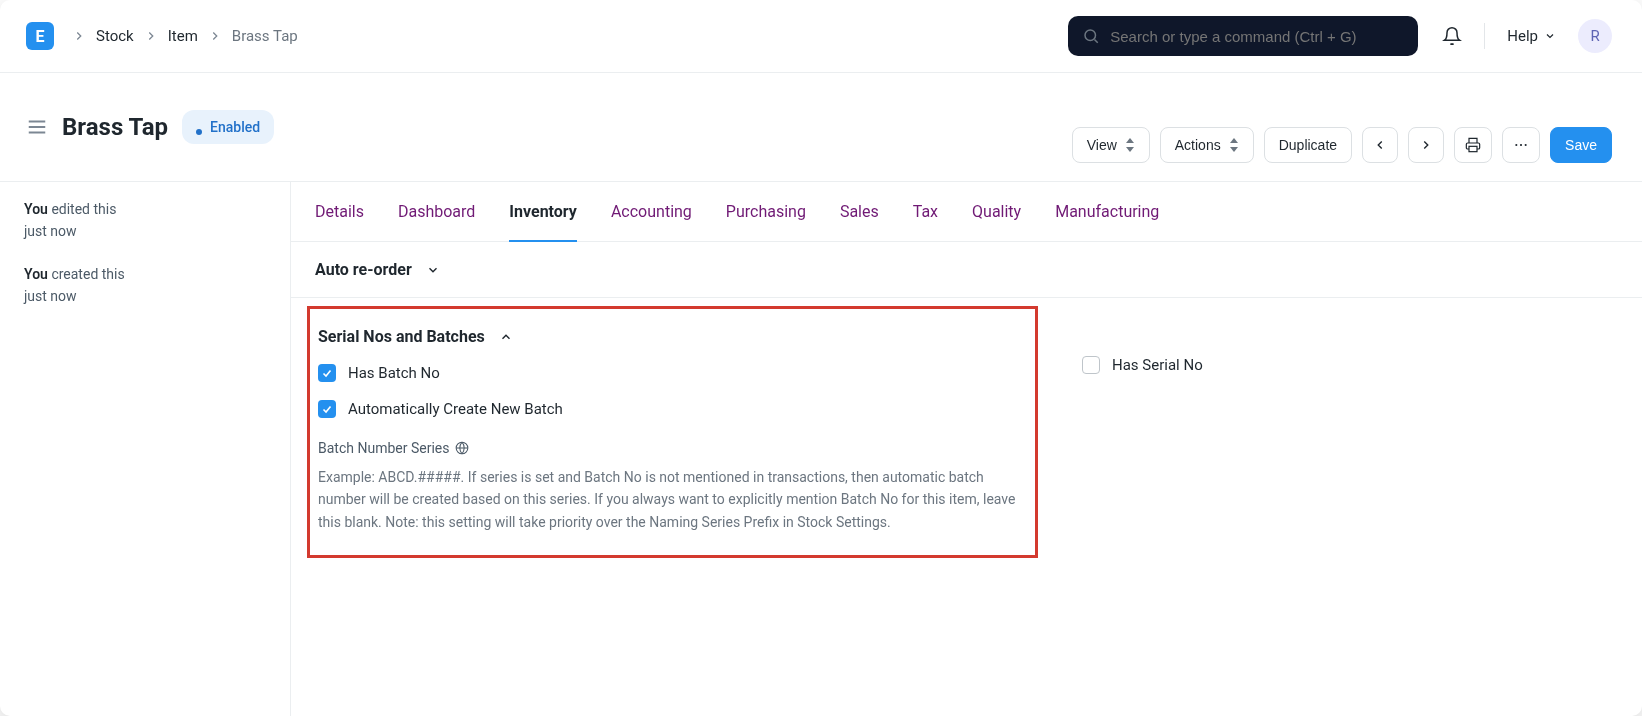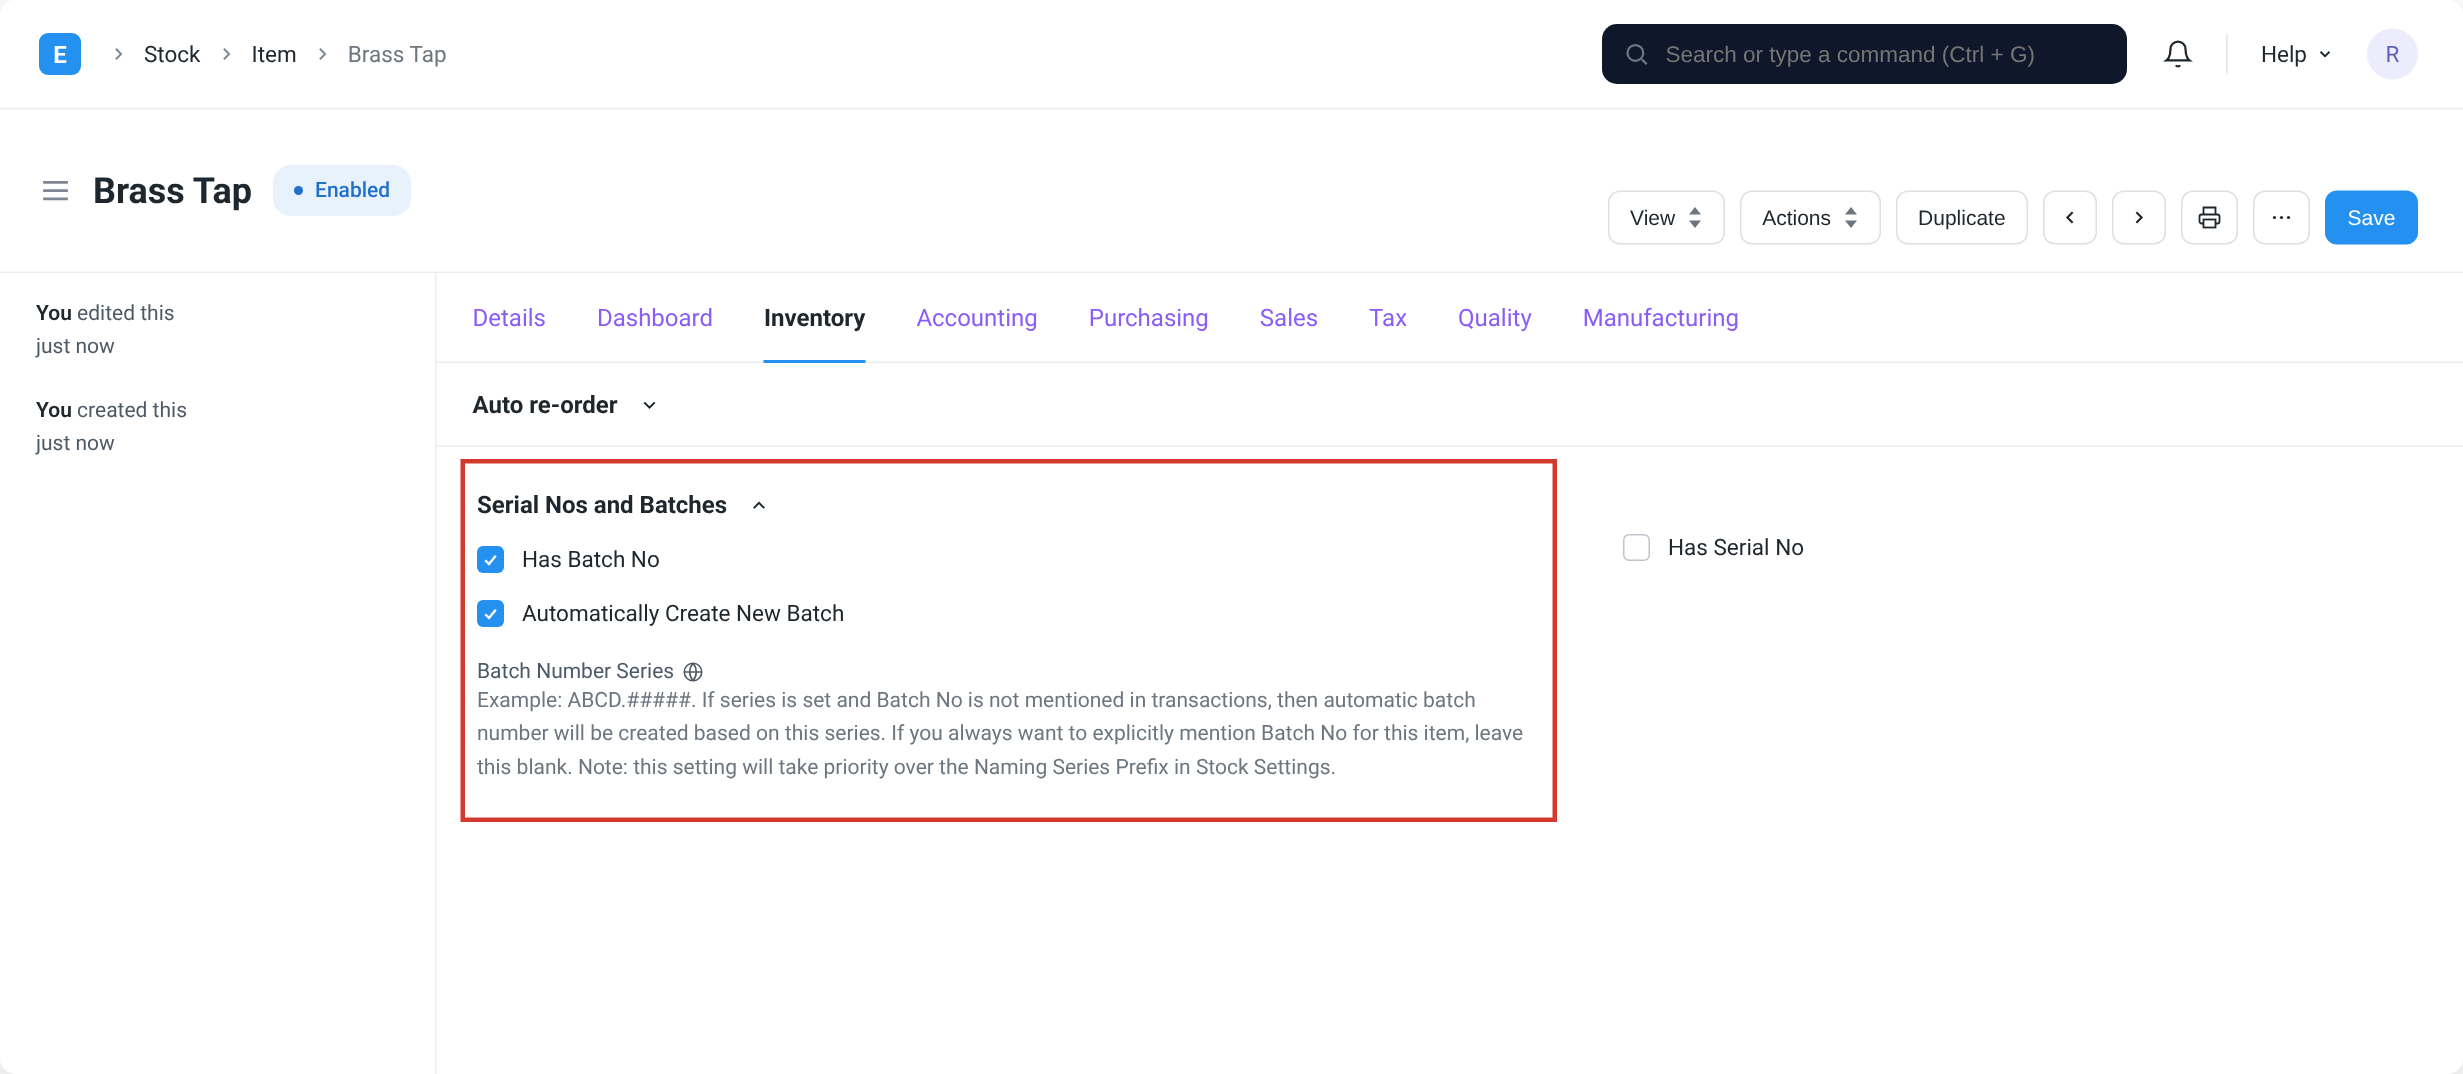--- a/index.html
+++ b/index.html
@@ -65,21 +65,21 @@
   
   .page-header {
     display:flex; align-items:center;
     padding: 18px 30px 18px 26px;
     border-bottom: 1px solid #EBEEF0;
     gap: 14px;
   }
   .hamburger { color:#7C8793; display:flex; cursor:pointer; }
   .page-title { font-size:24px; font-weight:700; }
   .status-pill {
-    display:flex; align-items:center; gap:8px;
+    display:flex; align-items:flex-end; gap:8px;
     background:#E8F2FC; color:#2271C9;
     border-radius: 12px;
     padding: 9px 14px;
     font-size:14px; font-weight:500;
   }
   .status-pill .dot { width:6px; height:6px; border-radius:50%; background:#2271C9; }
   .header-spacer { flex:1; }
   .btn {
     height:36px; border:1px solid #DCE0E3; background:#fff;
     border-radius:8px; padding: 0 14px;
@@ -100,21 +100,21 @@
   .sidebar .entry b { color:#1F272E; font-weight:600; }
   .main { flex:1; border-left:1px solid #EBEEF0; overflow:auto; }
   .tabs {
     display:flex; gap:34px;
     padding: 0 24px; height:60px;
     border-bottom:1px solid #EBEEF0;
     align-items:stretch;
   }
   .tab {
     display:flex; align-items:center;
-    font-size:16px; color:#8b5cf6; cursor:pointer;
+    font-size:16px; color:#701a75; cursor:pointer;
     border-bottom: 2px solid transparent;
     margin-bottom:-1px;
   }
   .tab.active { font-weight:700; color:#1F272E; border-bottom-color:#2490EF; }
   .section {
     border-bottom:1px solid #EBEEF0;
     padding: 18px 24px;
   }
   .section-head { display:flex; align-items:center; gap:14px; cursor:pointer; }
   .section-head h3 { font-size:16px; font-weight:700; }
@@ -137,21 +137,21 @@
   .checkbox.unchecked { border:1.5px solid #BFC5CA; background:#fff; }
   .field-label { font-size:15px; color:#1F272E; }
   .form-label { font-size:14px; color:#4C5A67; margin-top:22px; display:flex; align-items:center; gap:6px; }
   .globe-icon { display:inline-flex; }
   .text-input {
     margin-top:8px; width:100%; height:40px;
     background:#F3F4F6; border:none; border-radius:8px;
     padding: 0 14px; font-size:15px; color:#1F272E; outline:none;
   }
   .help-text {
-    font-size:14px; color:#6C7680; line-height:1.6;
+    font-size:14px; color:#6C7680; margin-top:10px; line-height:1.6;
   }
   svg { display:block; }
 </style>
 </head>
 <body>
 
 <div class="app-shell">
 
   <div class="topbar">
     <div class="brand-logo">E</div>

